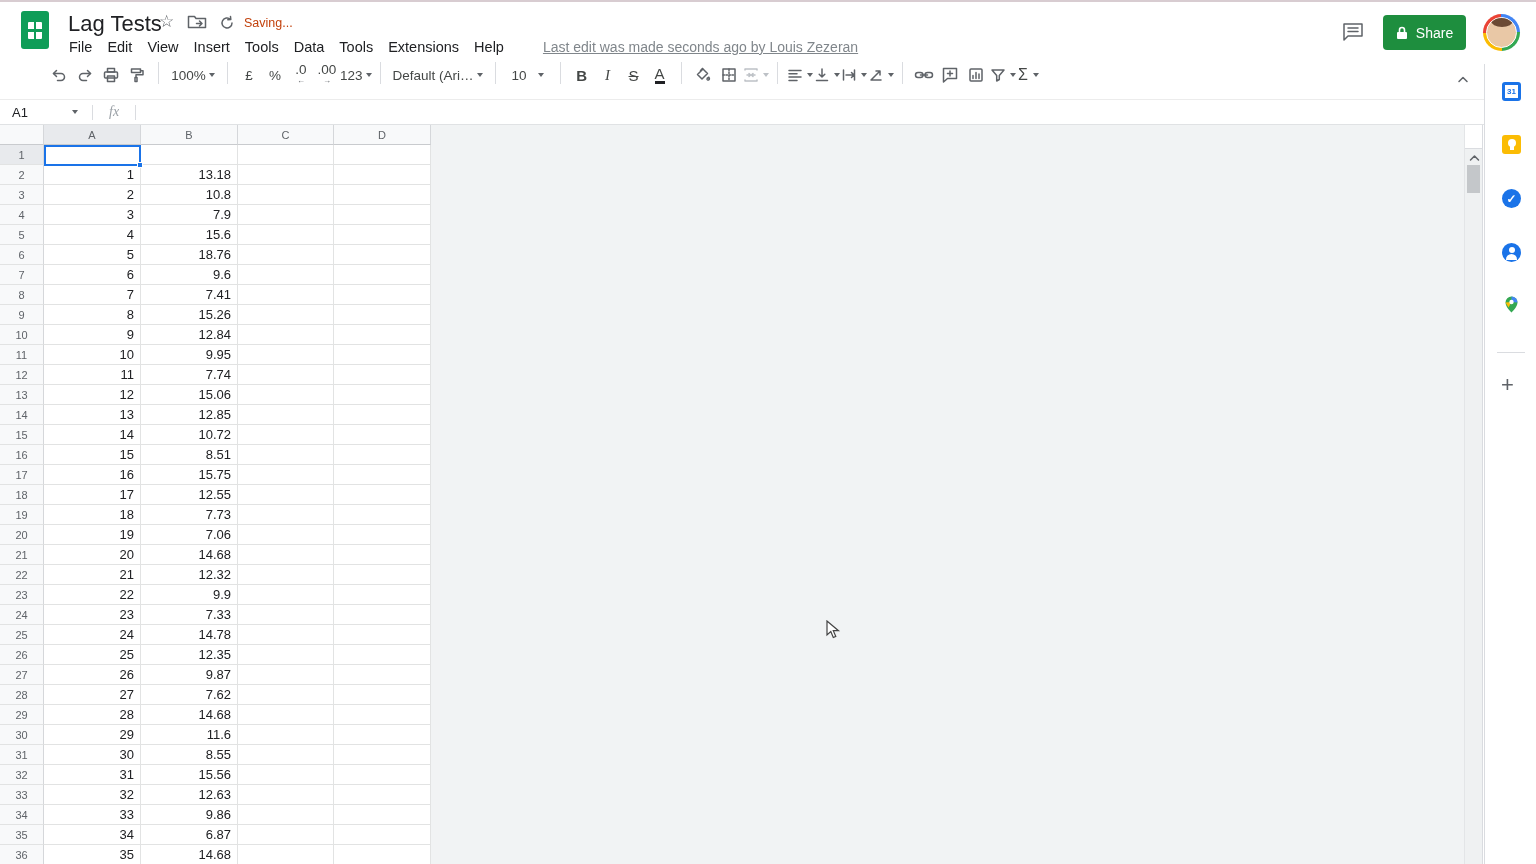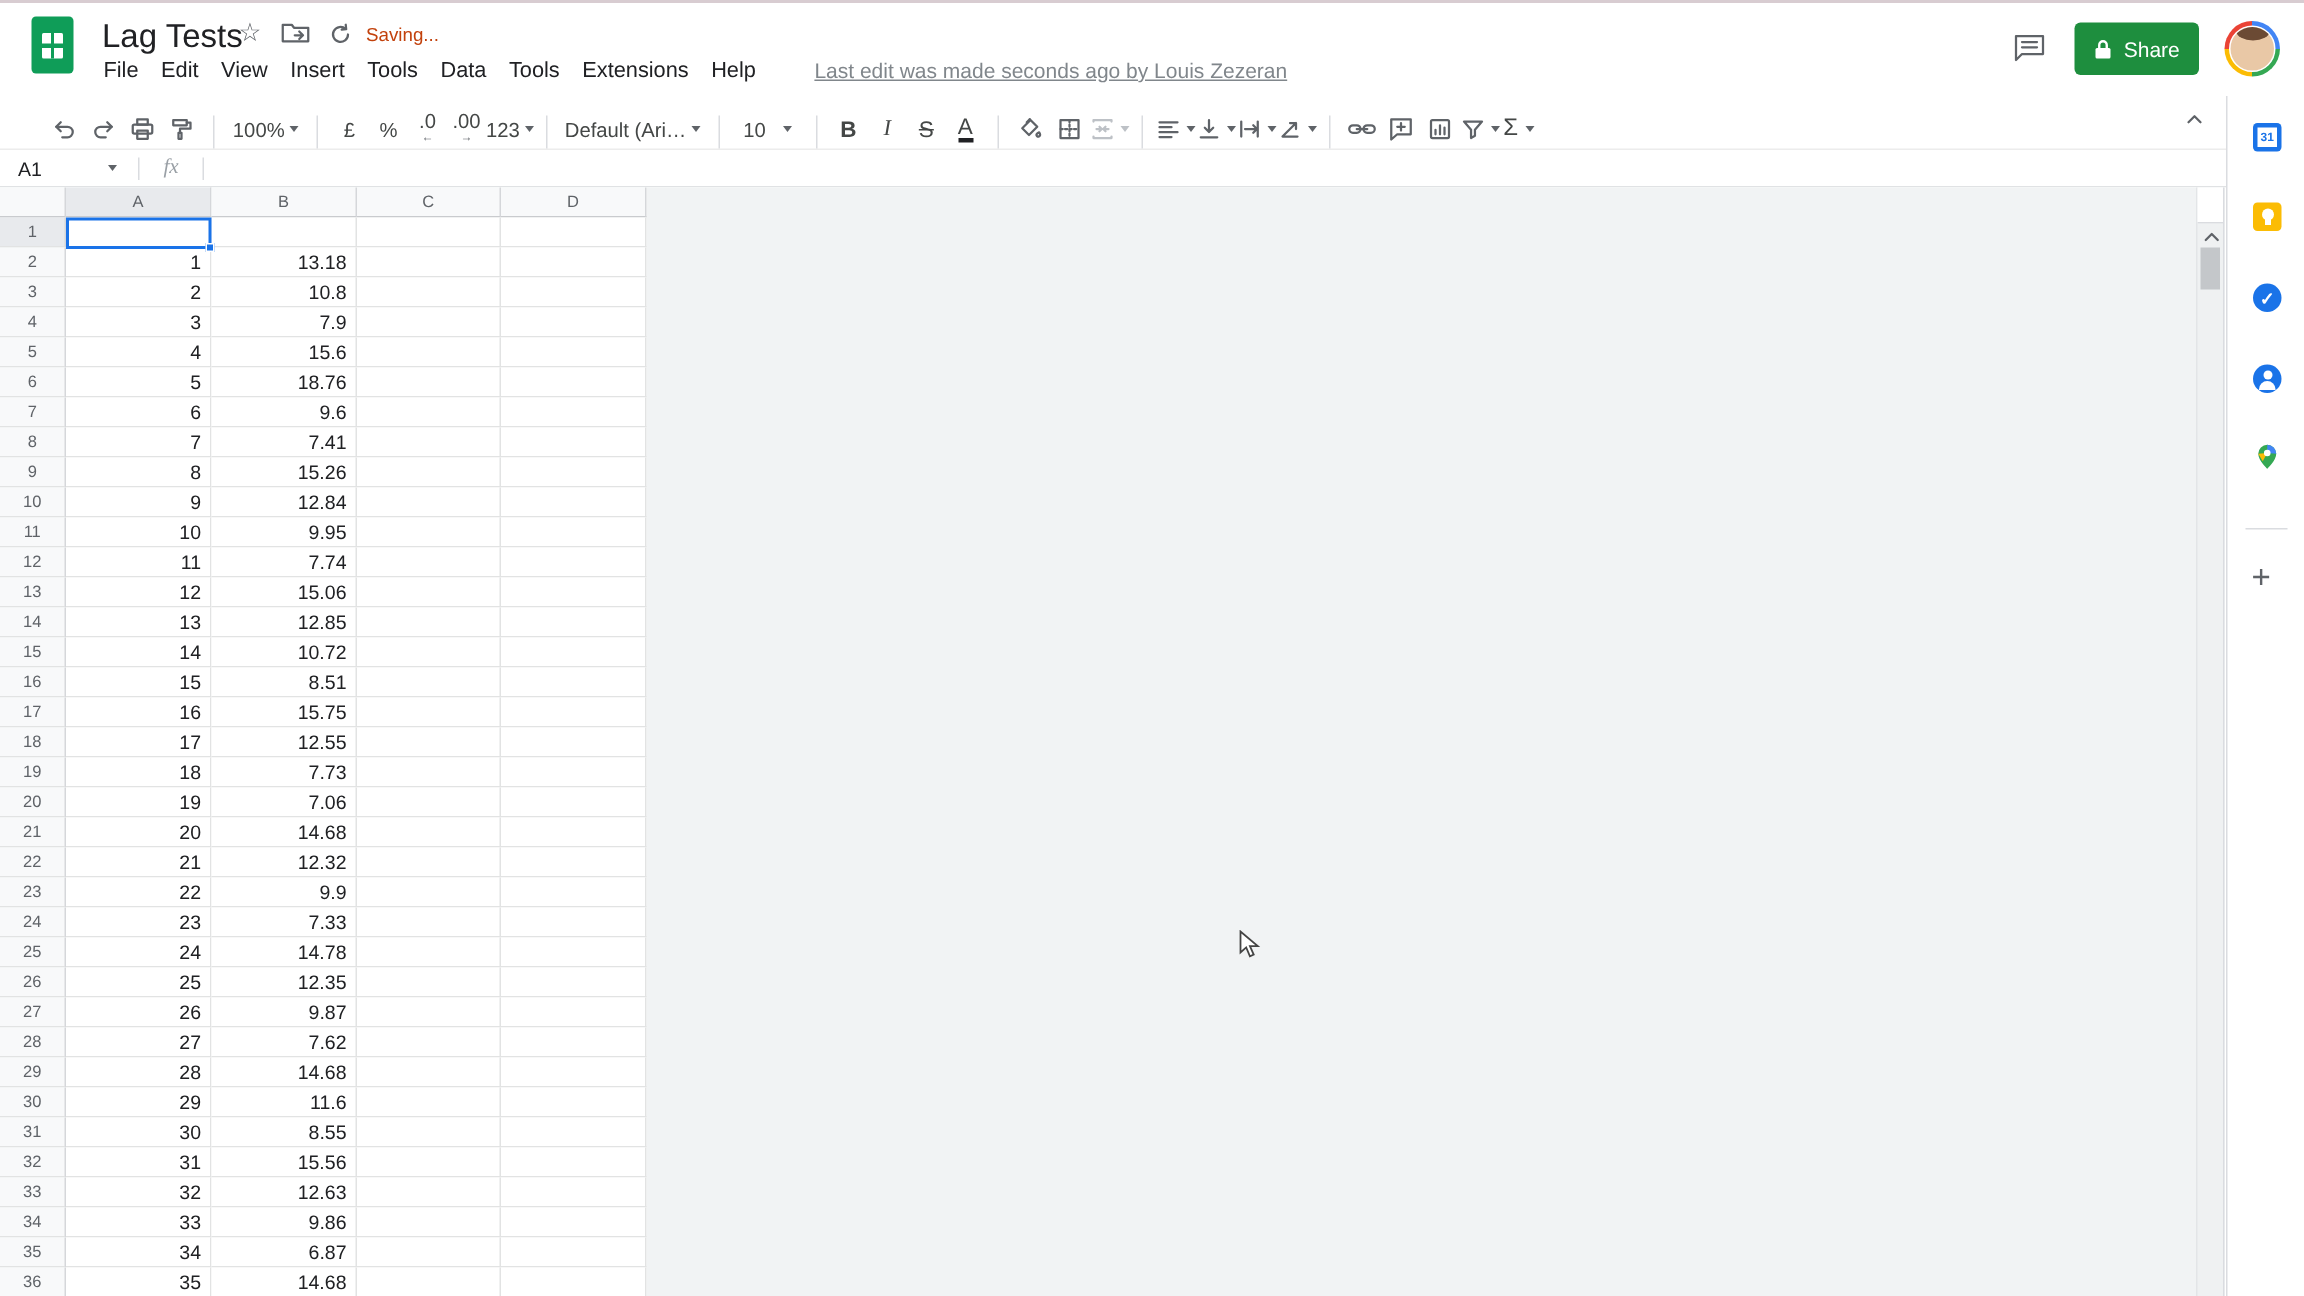--- a/index.html
+++ b/index.html
@@ -26,21 +26,21 @@
   #history-icon { position:absolute; left:1342px; top:20px; }
   #share-btn { position:absolute; left:1383px; top:13px; width:83px; height:35px; background:#1e8e3e; border-radius:4px;
                display:flex; align-items:center; justify-content:center; gap:8px; color:#fff; font-size:14px; font-weight:500; }
   #avatar { position:absolute; left:1483px; top:12px; width:37px; height:37px; border-radius:50%;
             background:conic-gradient(#4285f4 0 25%, #34a853 25% 50%, #fbbc04 50% 75%, #ea4335 75% 100%); }
   #avatar .photo { position:absolute; inset:3px; border-radius:50%; background:#e9c8a6; overflow:hidden; border:1.5px solid #fff; }
   #avatar .photo::before { content:""; position:absolute; left:4px; top:-3px; width:22px; height:12px; border-radius:50%; background:#6b4a34; }
 
   
   #toolbar { position:absolute; top:62px; left:0; width:1488px; height:38px; background:#fff;
-             border-bottom:1px solid #ececec; display:flex; align-items:flex-end; padding-left:30px; }
+             border-bottom:1px solid #ececec; display:flex; align-items:flex-start; padding-left:46px; }
   .tbtn { height:26px; min-width:26px; display:flex; align-items:center; justify-content:center; gap:3px;
           color:#444746; font-size:14px; border-radius:2px; }
   .tdiv { width:1px; height:22px; background:#dadce0; margin:0 8px; }
   .caret { width:0; height:0; border-left:3.5px solid transparent; border-right:3.5px solid transparent; border-top:4px solid #5f6368; }
   .tb-txt { font-size:13.5px; color:#444746; }
   .tb-bold { font-weight:700; font-size:15px; }
   .tb-italic { font-style:italic; font-size:15px; font-family:"Liberation Serif", serif; }
   .tb-strike { text-decoration:line-through; font-size:15px; }
   .tb-A { font-size:15px; font-weight:500; border-bottom:3px solid #202124; line-height:15px; }
   .decwrap { display:flex; flex-direction:column; align-items:center; line-height:11px; }

